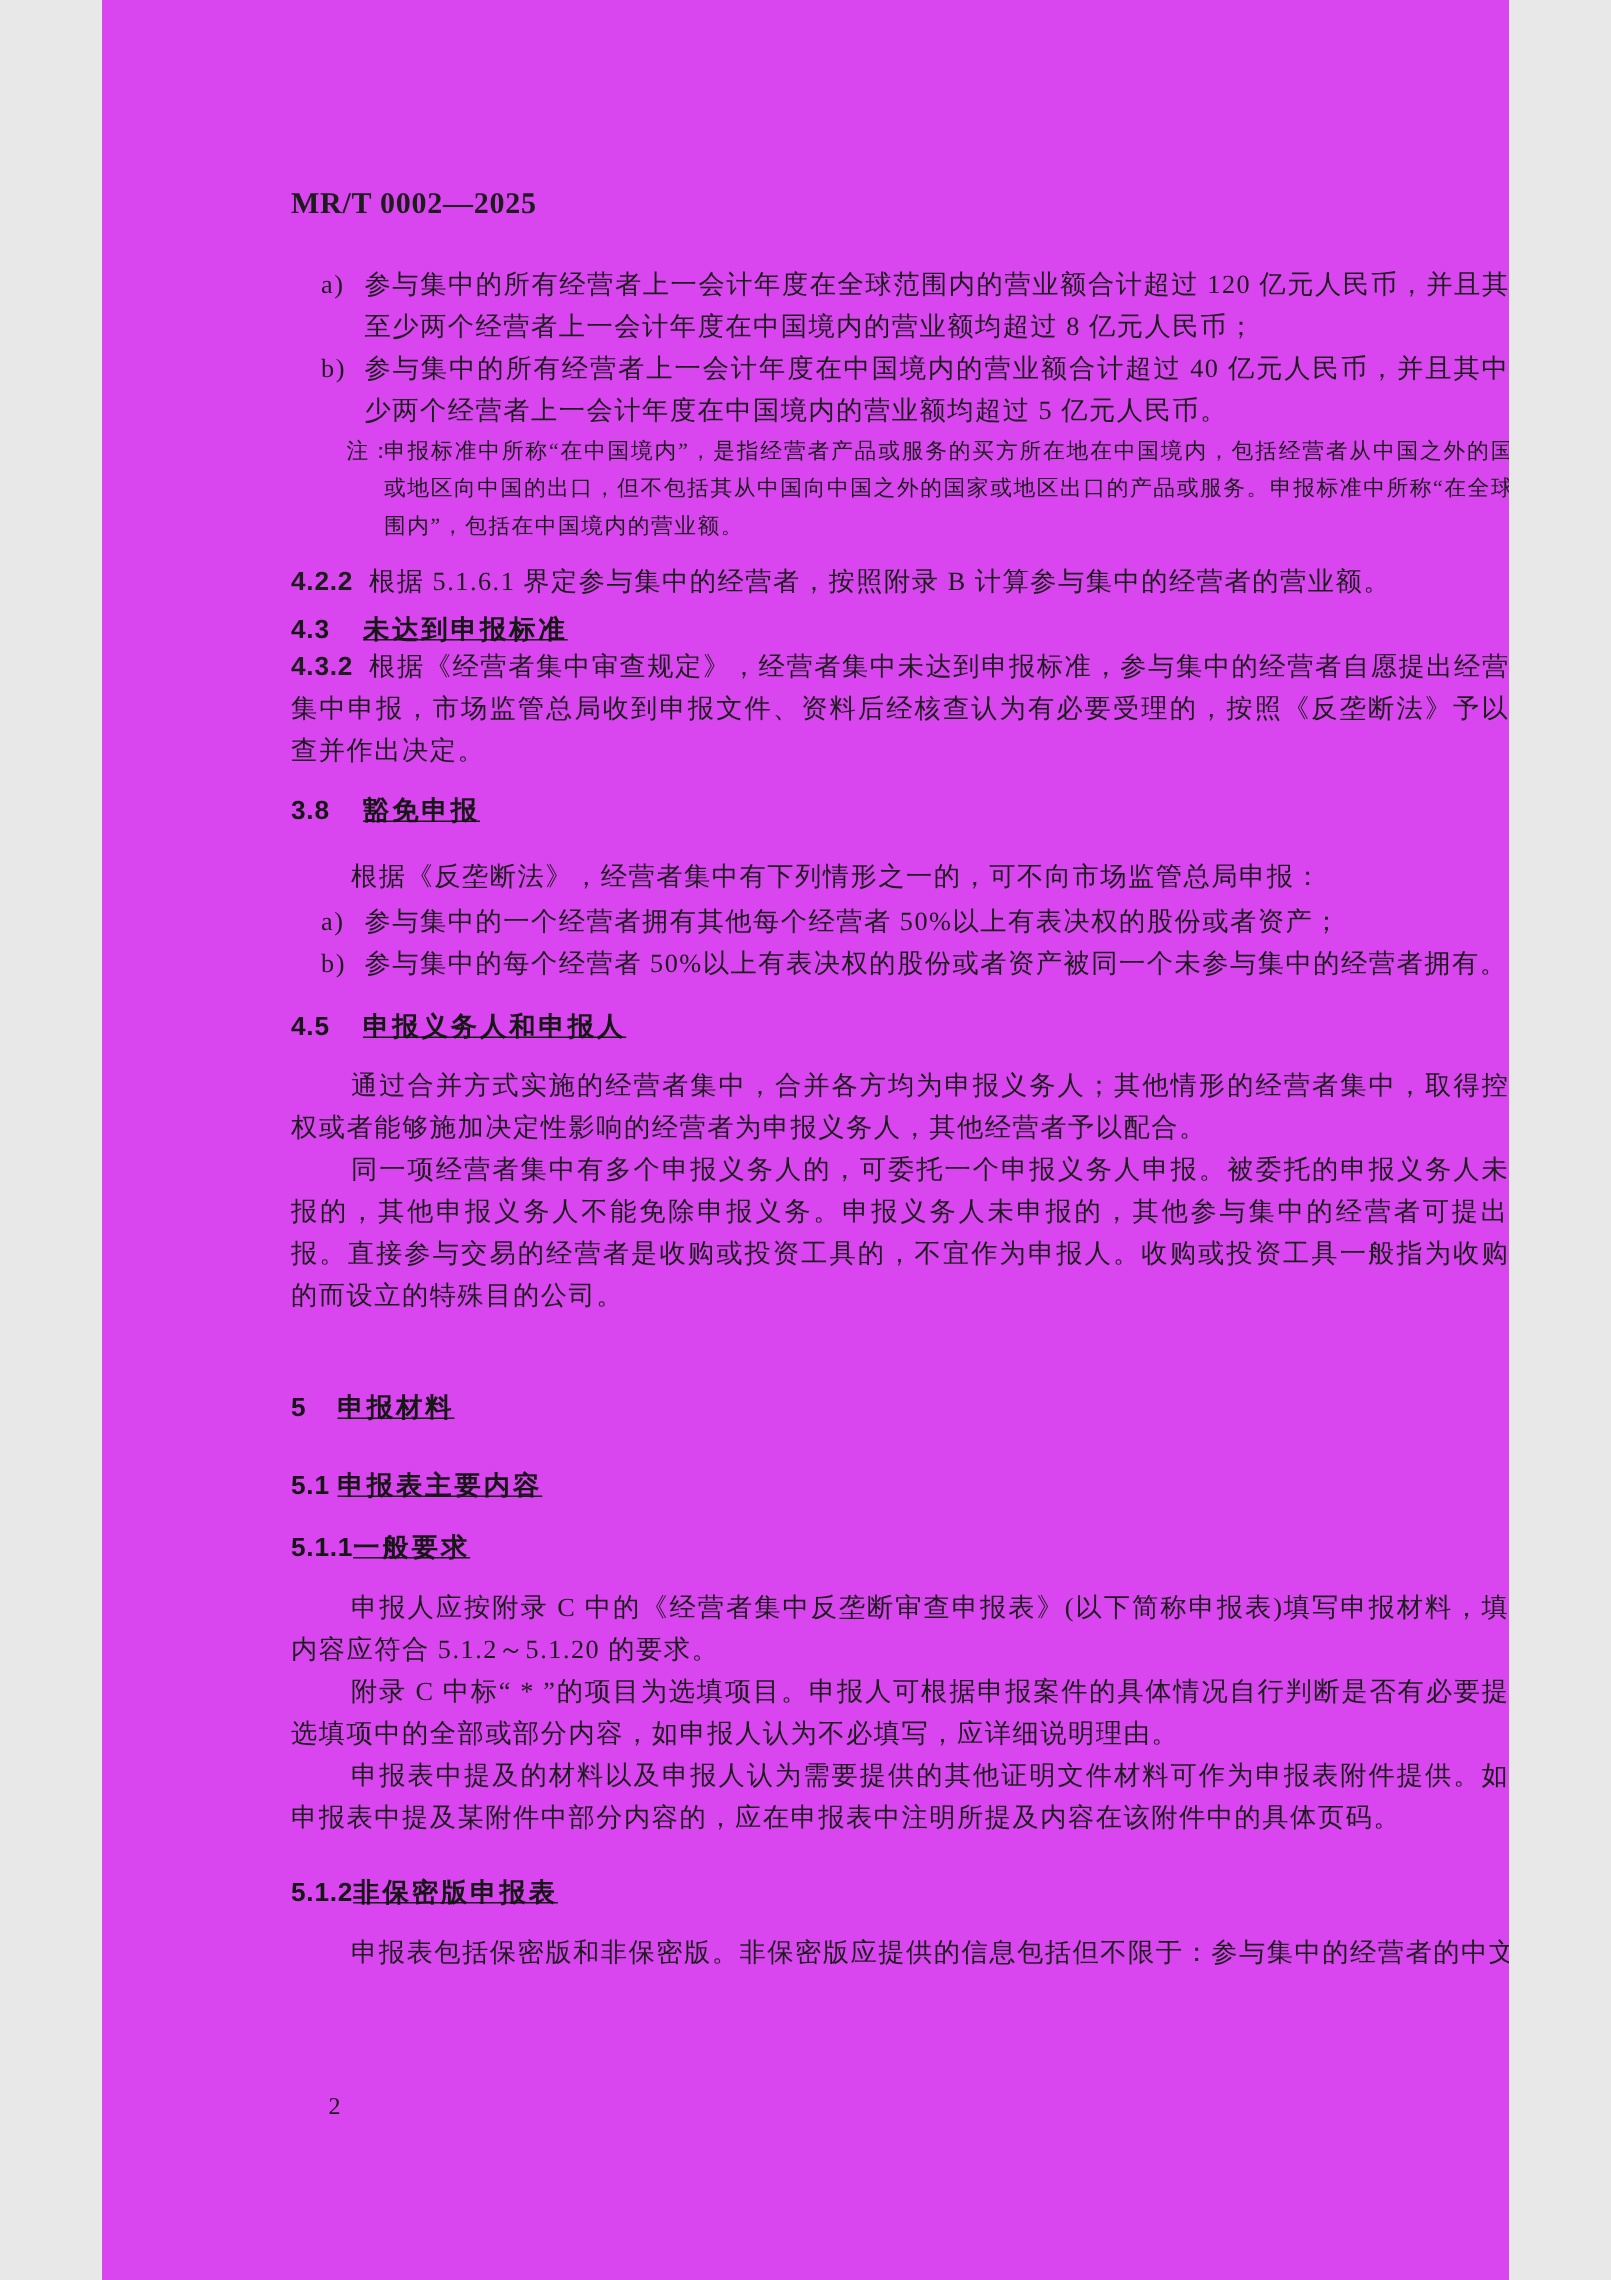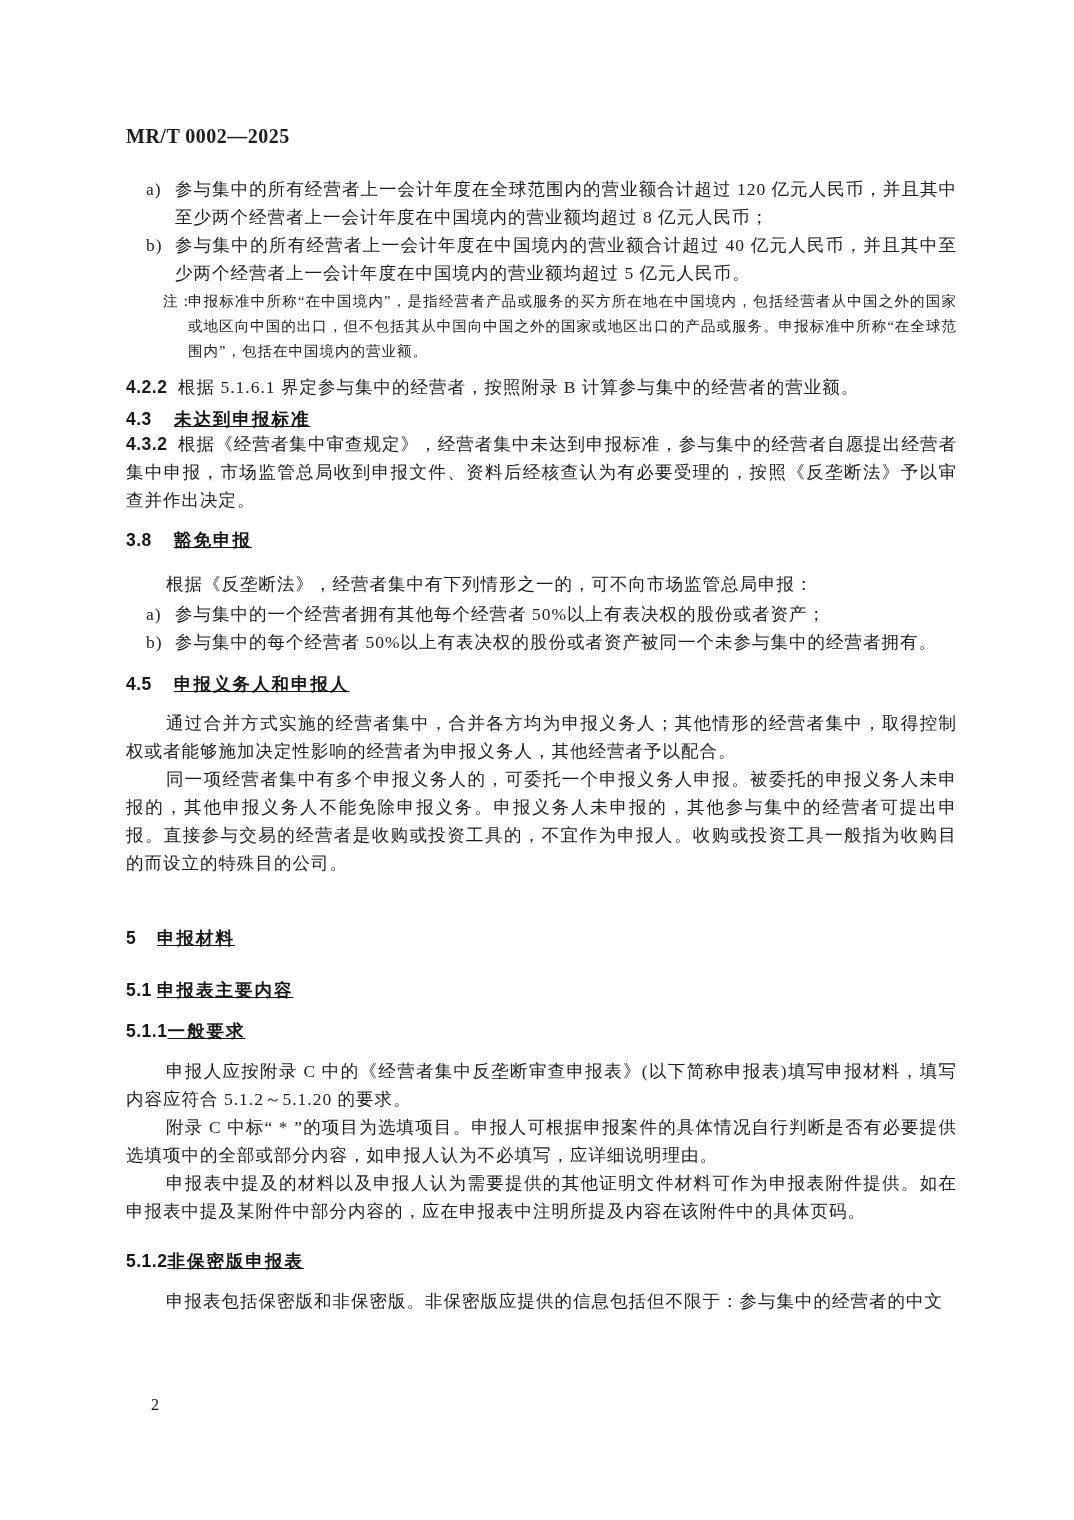--- a/index.html
+++ b/index.html
@@ -1,21 +1,21 @@
 <!DOCTYPE html>
 <html lang="zh"><head>
 <meta charset="utf-8">
 <title>MR/T 0002—2025 · p.2</title>
 <style>
   html,body{margin:0;padding:0;background:#e8e8e8;}
   .page{
     position:relative;
-    width:1074px;height:1520px;
+    width:938px;height:1520px;
     margin:0 auto;
-    background:#ffffff;
+    background:#d946ef;
     box-sizing:border-box;
     padding-top:124px;
     color:#1c1c1c;
     font-family:"Liberation Serif","DejaVu Serif",serif;
     overflow:hidden;
   }
   .content{margin-left:126px;width:831px;}
   .doc-header{
     font-size:20px;line-height:24px;font-weight:700;
     letter-spacing:.5px;

